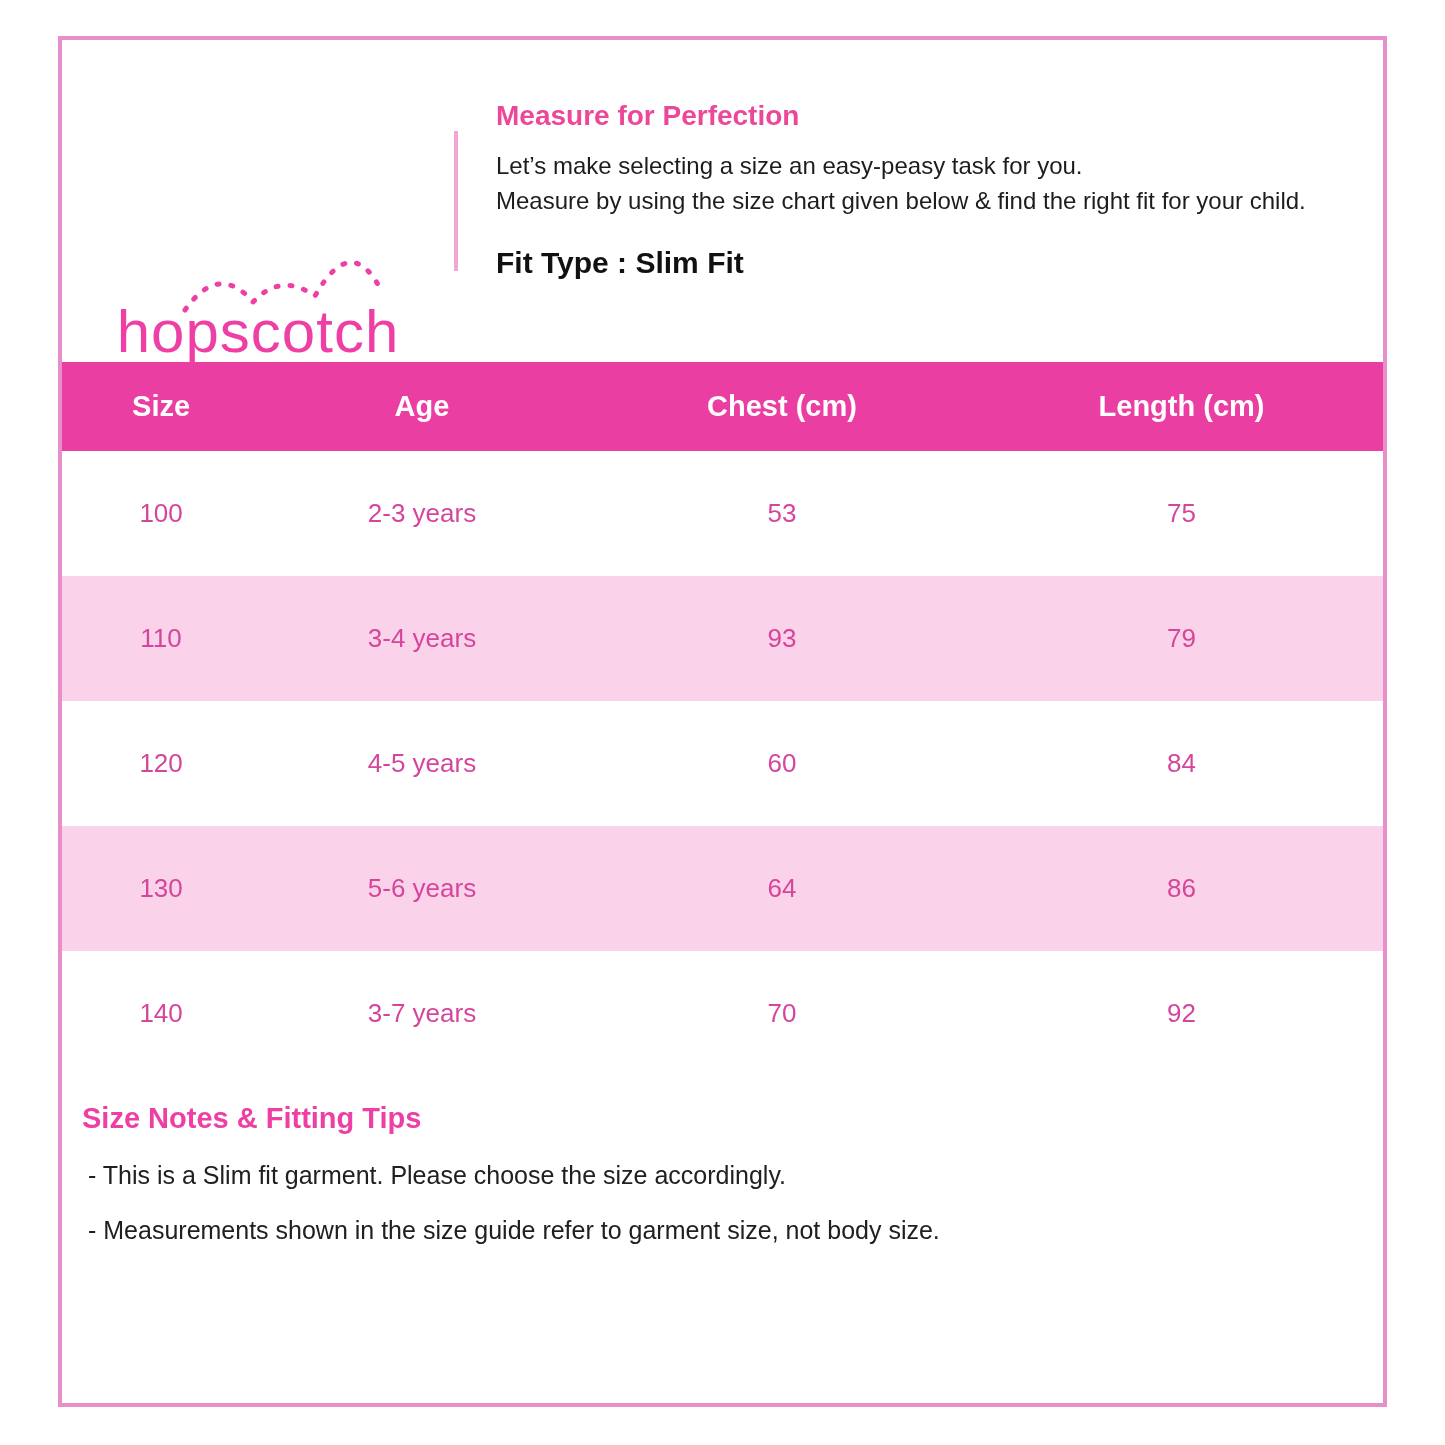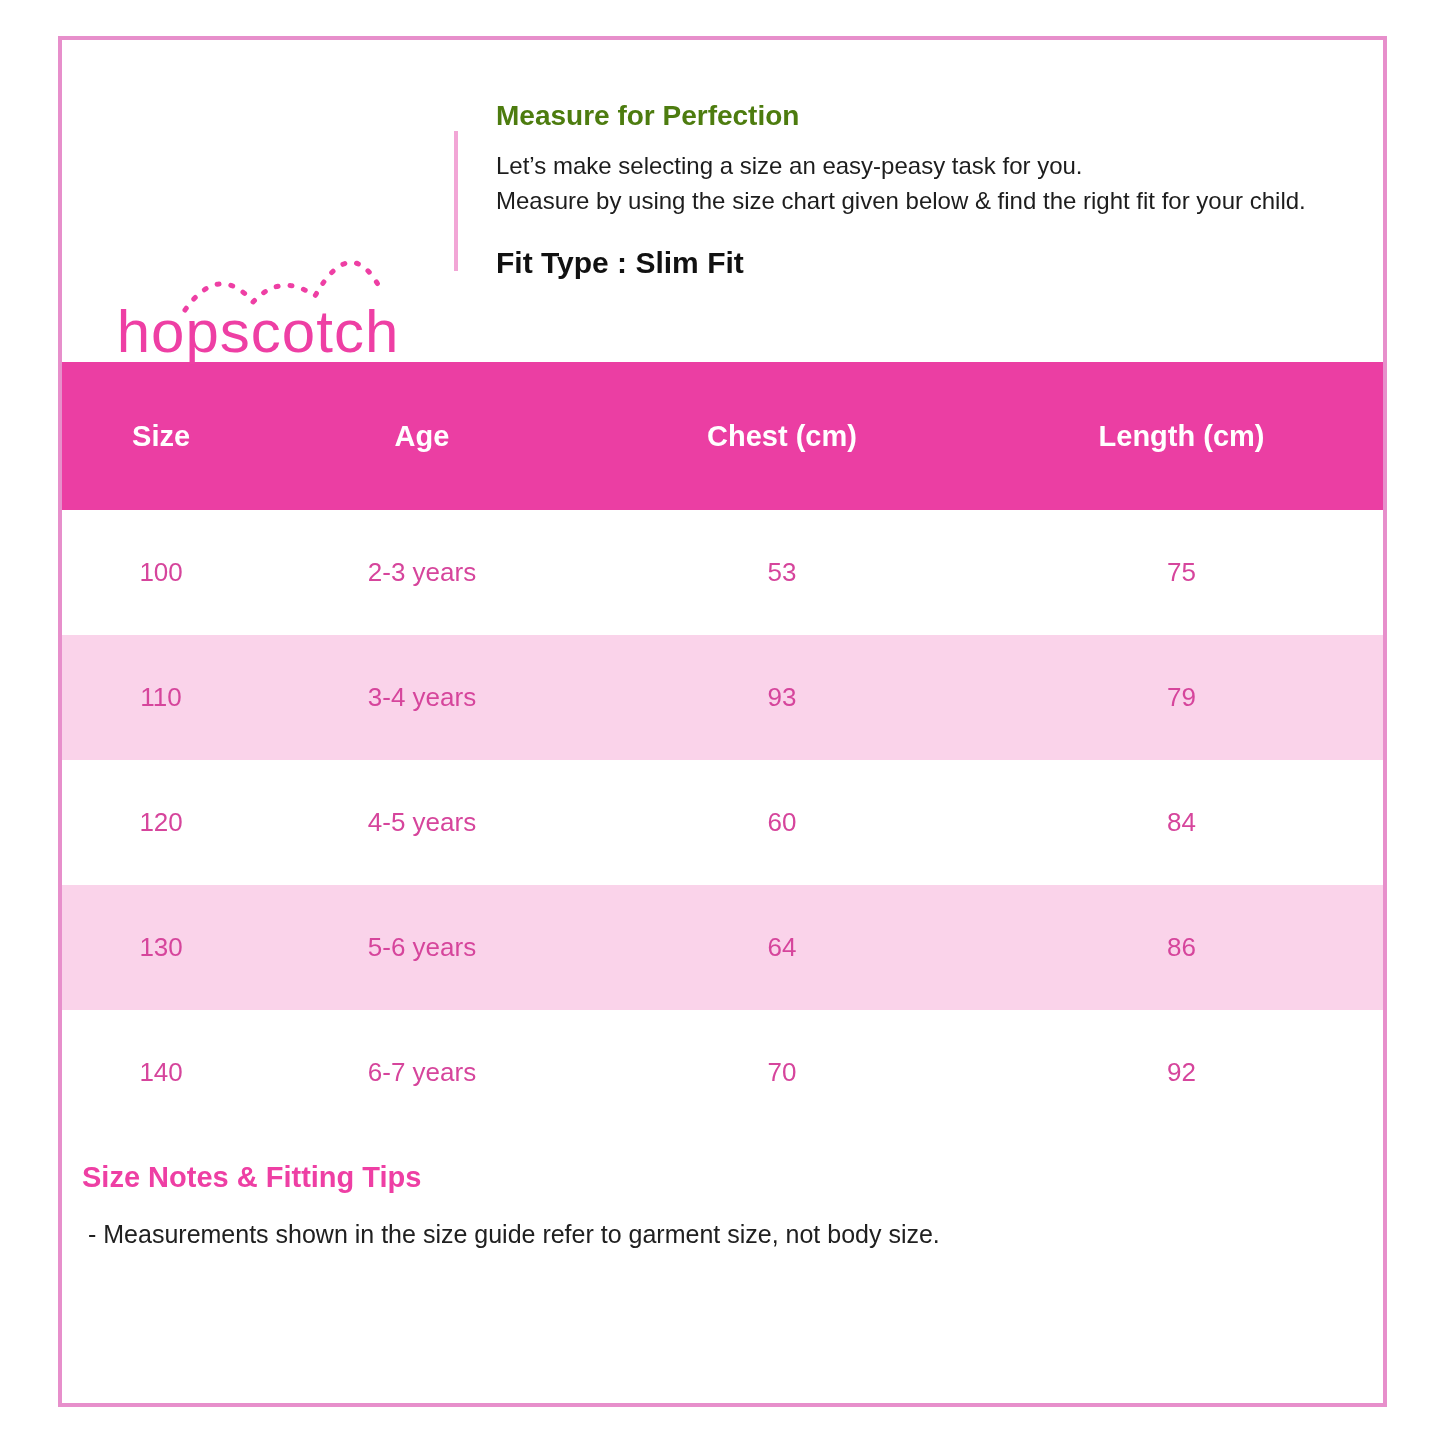--- a/index.html
+++ b/index.html
@@ -55,21 +55,21 @@
     flex-shrink: 0;
   }
   .intro-block {
     flex: 1;
     padding: 60px 30px 0 38px;
   }
   .intro-heading {
     margin: 0 0 16px 0;
     font-size: 28px;
     font-weight: bold;
-    color: #4d7c0f;
+    color: #ec4899;
   }
   .intro-text {
     margin: 0;
     max-width: 850px;
     font-size: 24px;
     line-height: 35px;
     color: #1d1d1d;
   }
   .fit-type {
     margin: 28px 0 0 0;
@@ -79,21 +79,21 @@
   }
 
   
   table.size-table {
     width: 100%;
     border-collapse: collapse;
     table-layout: fixed;
     flex-shrink: 0;
   }
   table.size-table thead th {
-    height: 148px;
+    height: 89px;
     background: #eb3ea3;
     color: #ffffff;
     font-size: 29px;
     font-weight: bold;
     text-align: center;
     padding: 0;
   }
   table.size-table tbody td {
     height: 125px;
     font-size: 26px;
@@ -183,26 +183,27 @@
           <td>84</td>
         </tr>
         <tr class="alt">
           <td>130</td>
           <td>5-6 years</td>
           <td>64</td>
           <td>86</td>
         </tr>
         <tr>
           <td>140</td>
-          <td>6-7 years</td>
+          <td>3-7 years</td>
           <td>70</td>
           <td>92</td>
         </tr>
       </tbody>
     </table>
 
     <div class="notes-section">
       <h3 class="notes-heading">Size Notes &amp; Fitting Tips</h3>
+      <p class="note-item">- This is a Slim fit garment. Please choose the size accordingly.</p>
       <p class="note-item">- Measurements shown in the size guide refer to garment size, not body size.</p>
     </div>
 
   </div>
 </div>
 
 </body></html>

